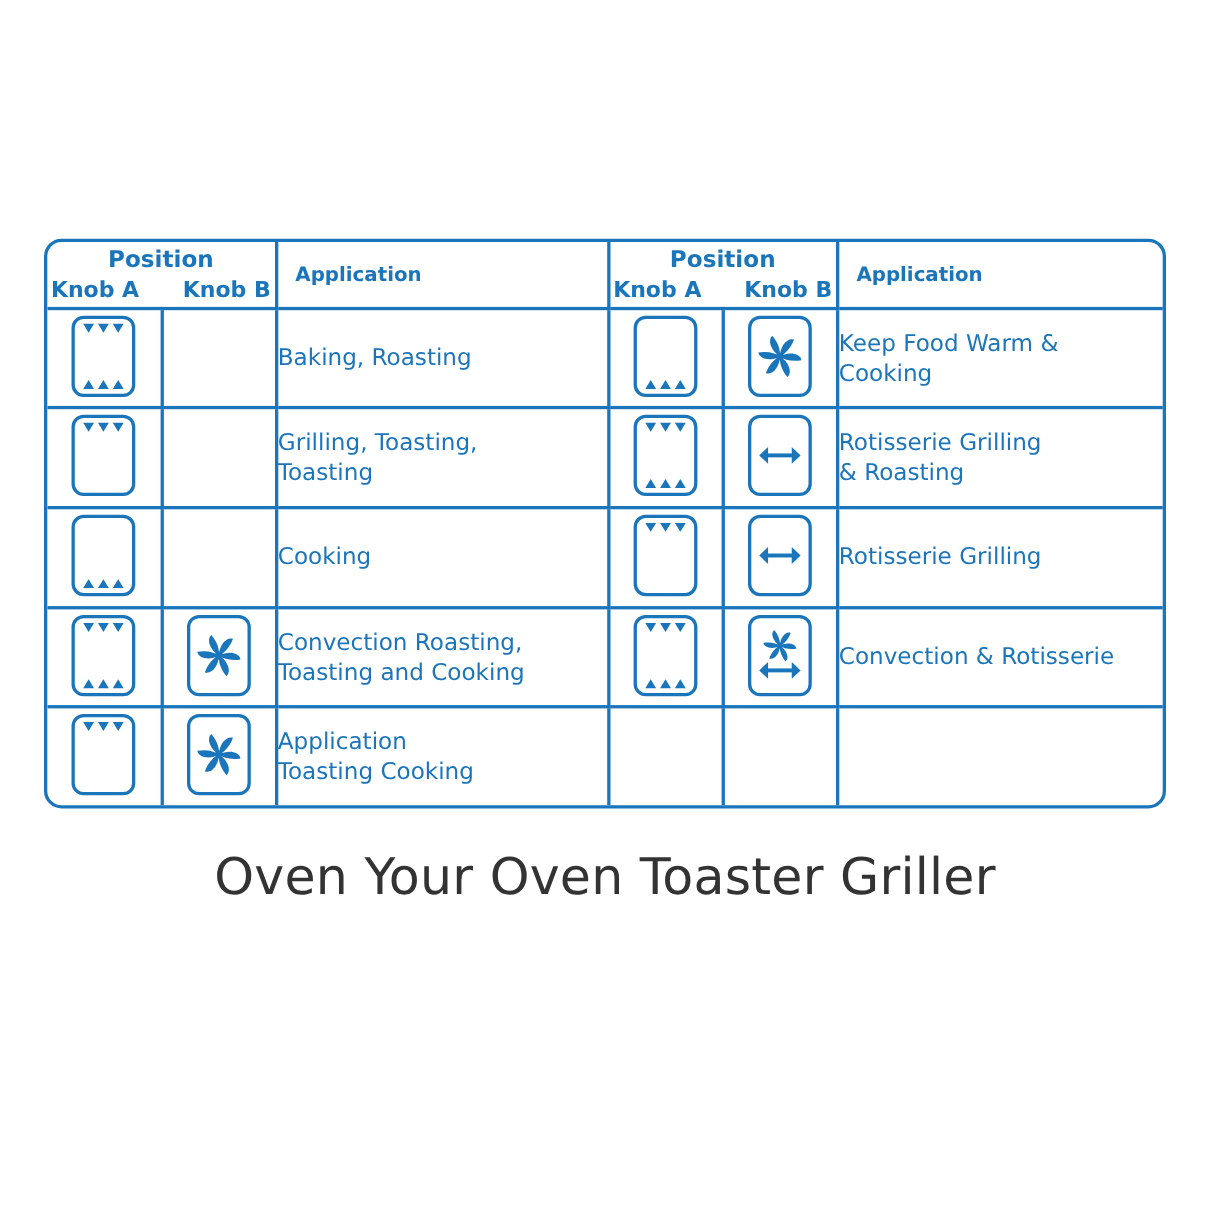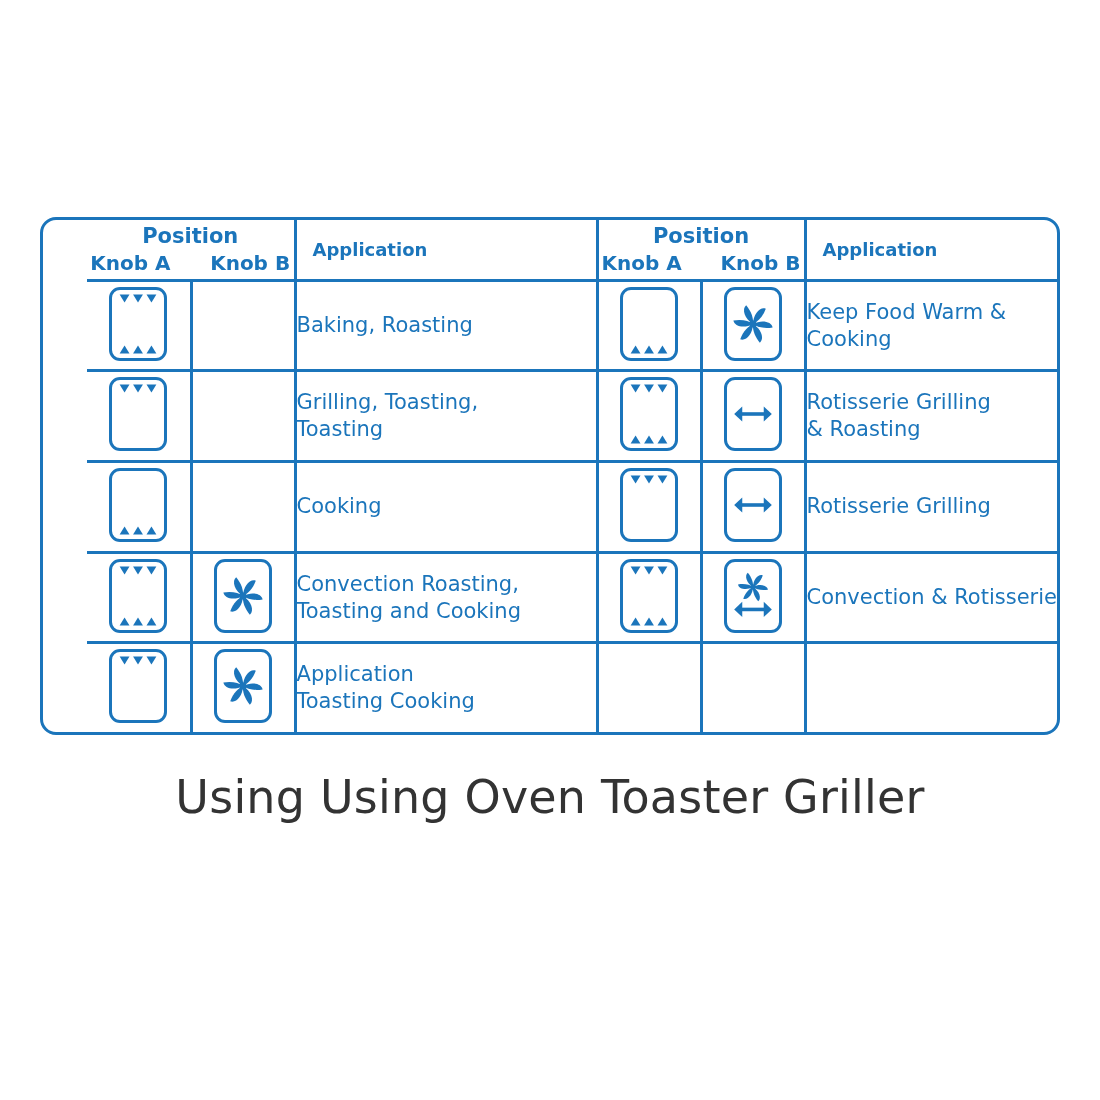--- a/index.html
+++ b/index.html
@@ -29,21 +29,20 @@
   #mode-table {
     position: absolute;
     left: 40px;
     top: 217px;
     width: 1020px;
     height: 518px;
     border: 3px solid #1B75BB;
     border-radius: 16px;
     box-sizing: border-box;
     overflow: hidden;
-    padding-left: 44px;
   }
   #mode-table table {
     width: 100%;
     height: 100%;
     border-collapse: collapse;
     table-layout: fixed;
   }
   #mode-table td, #mode-table th {
     border: 0;
     padding: 0;
@@ -326,15 +325,15 @@
               <span class="line">Toasting Cooking</span>
             </td>
             <td class="icon-cell gl-r"><span></span></td>
             <td class="icon-cell gl-r"><span></span></td>
             <td class="app-cell"></td>
           </tr>
         </tbody>
     </table>
   </div>
 
-  <div id="page-title">Using Using Oven Toaster Griller</div>
+  <div id="page-title">Oven Your Oven Toaster Griller</div>
 
 </div>
 
 </body></html>

